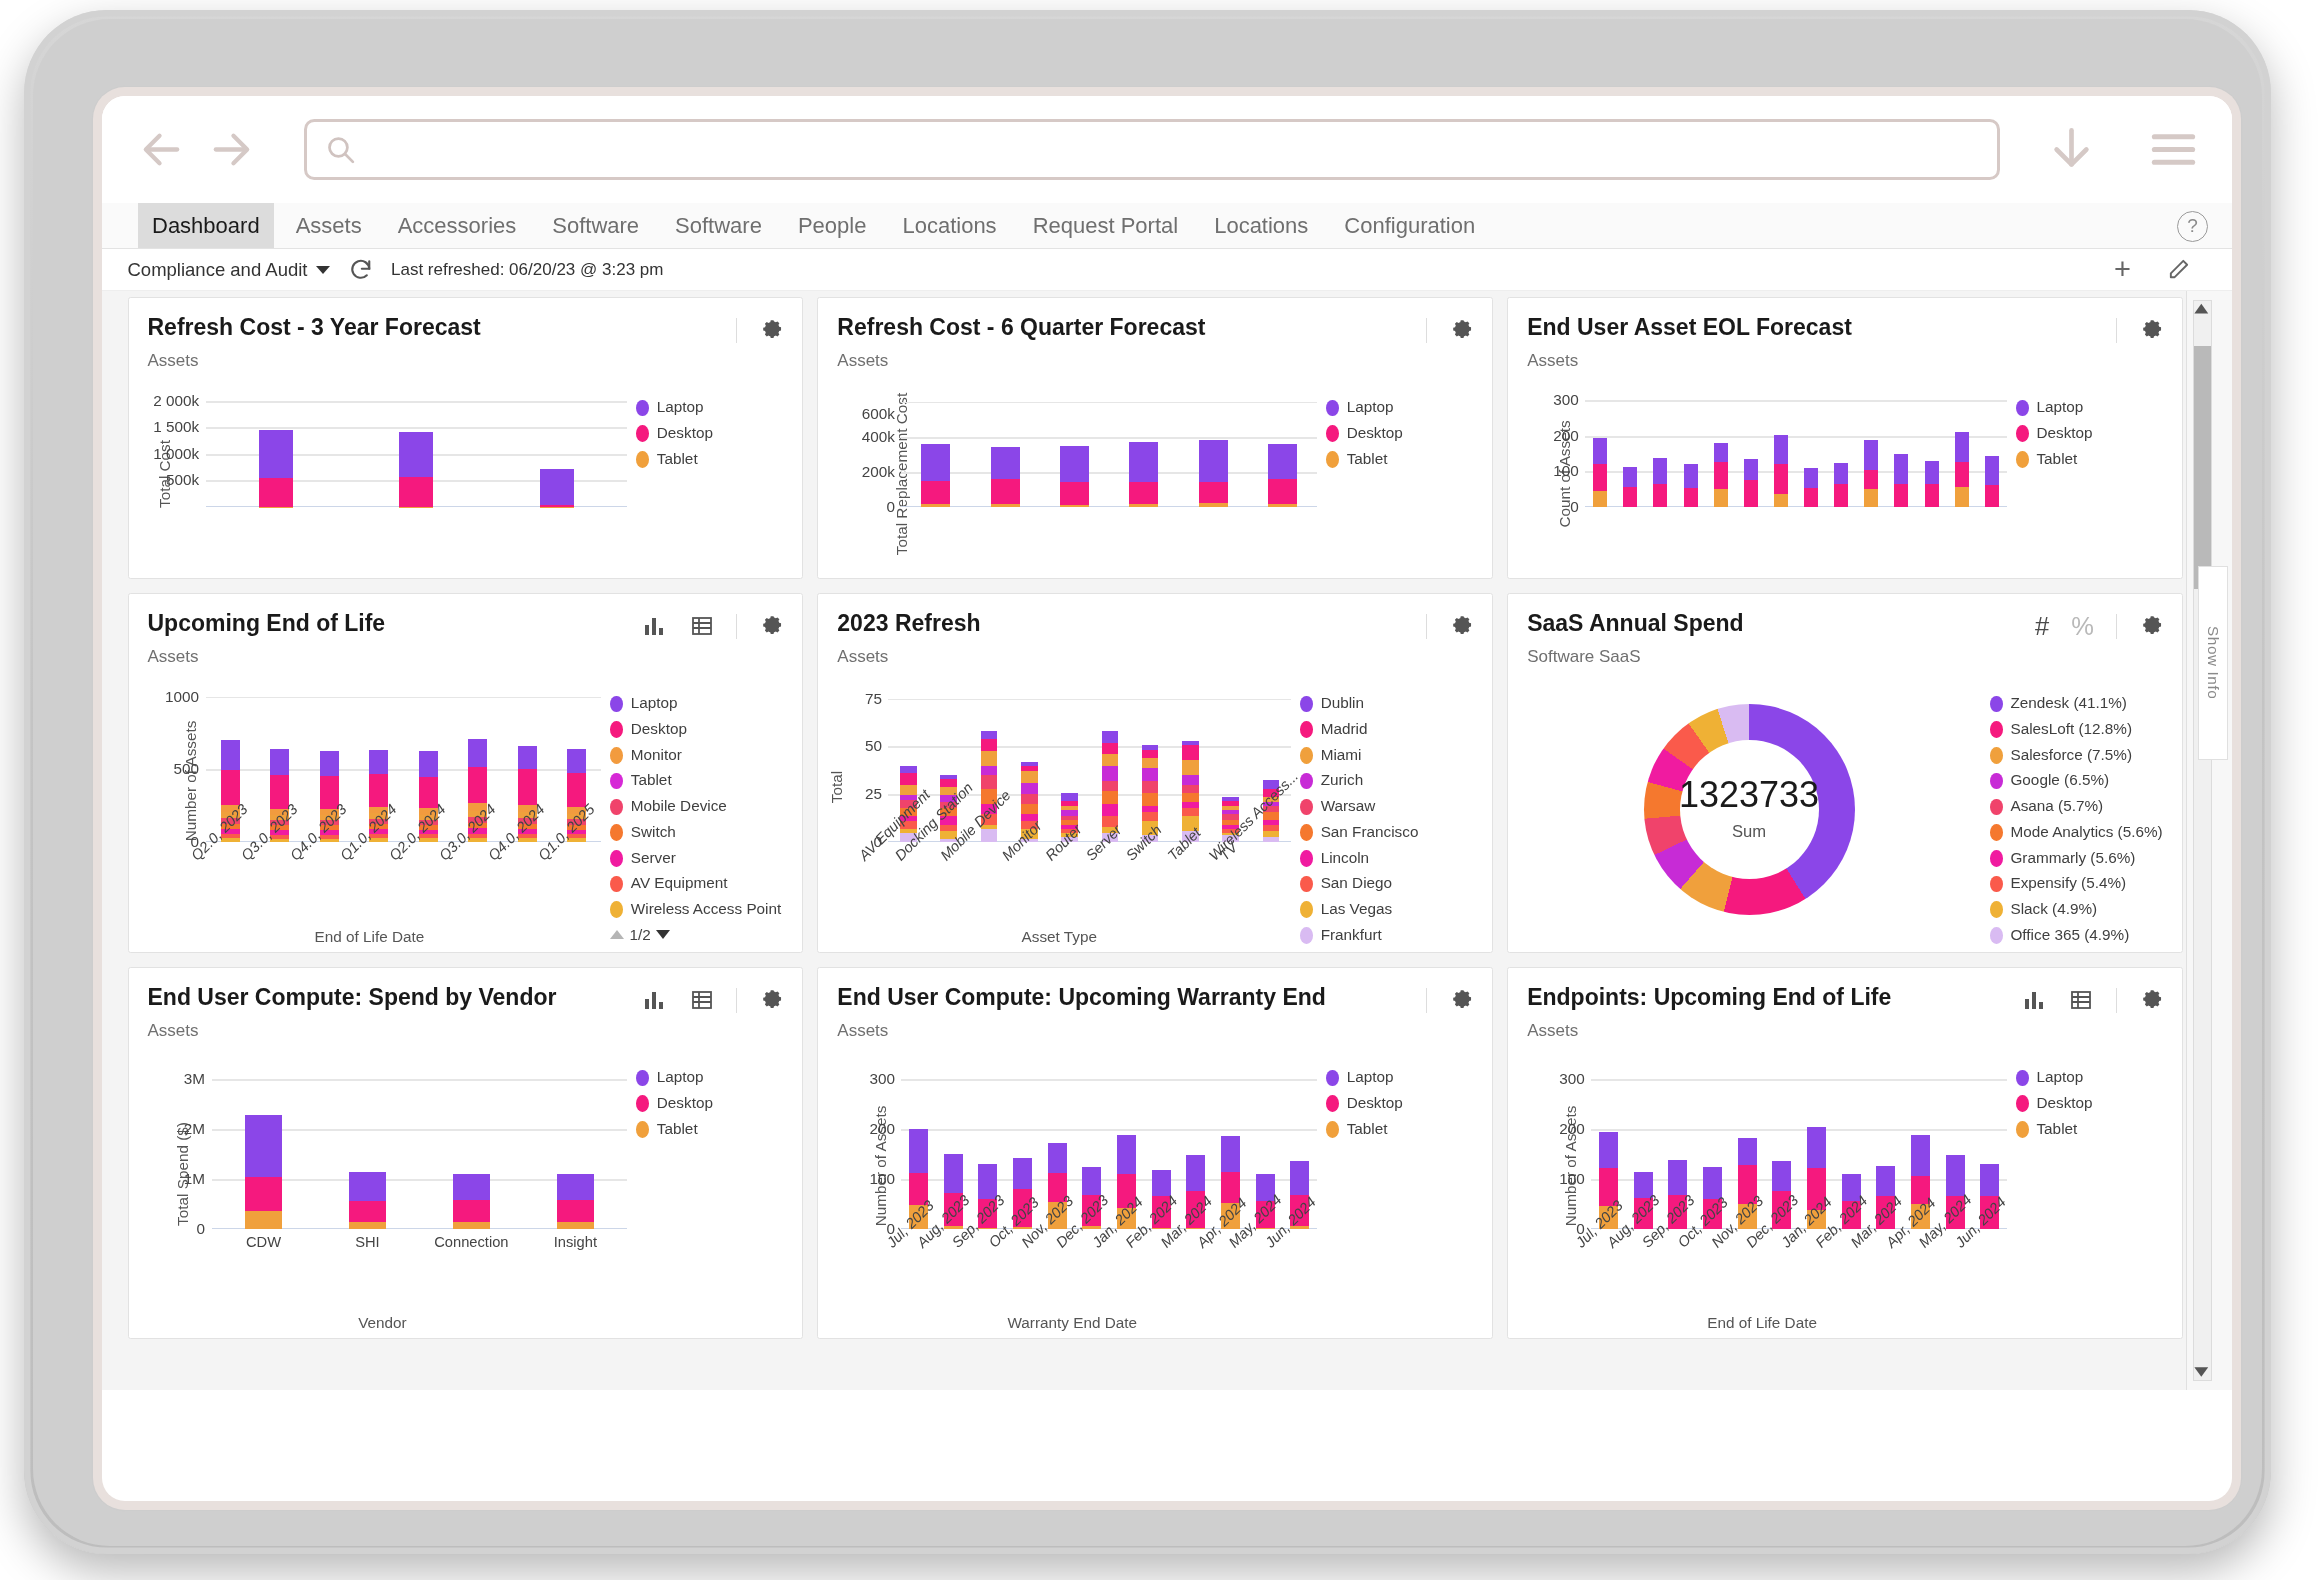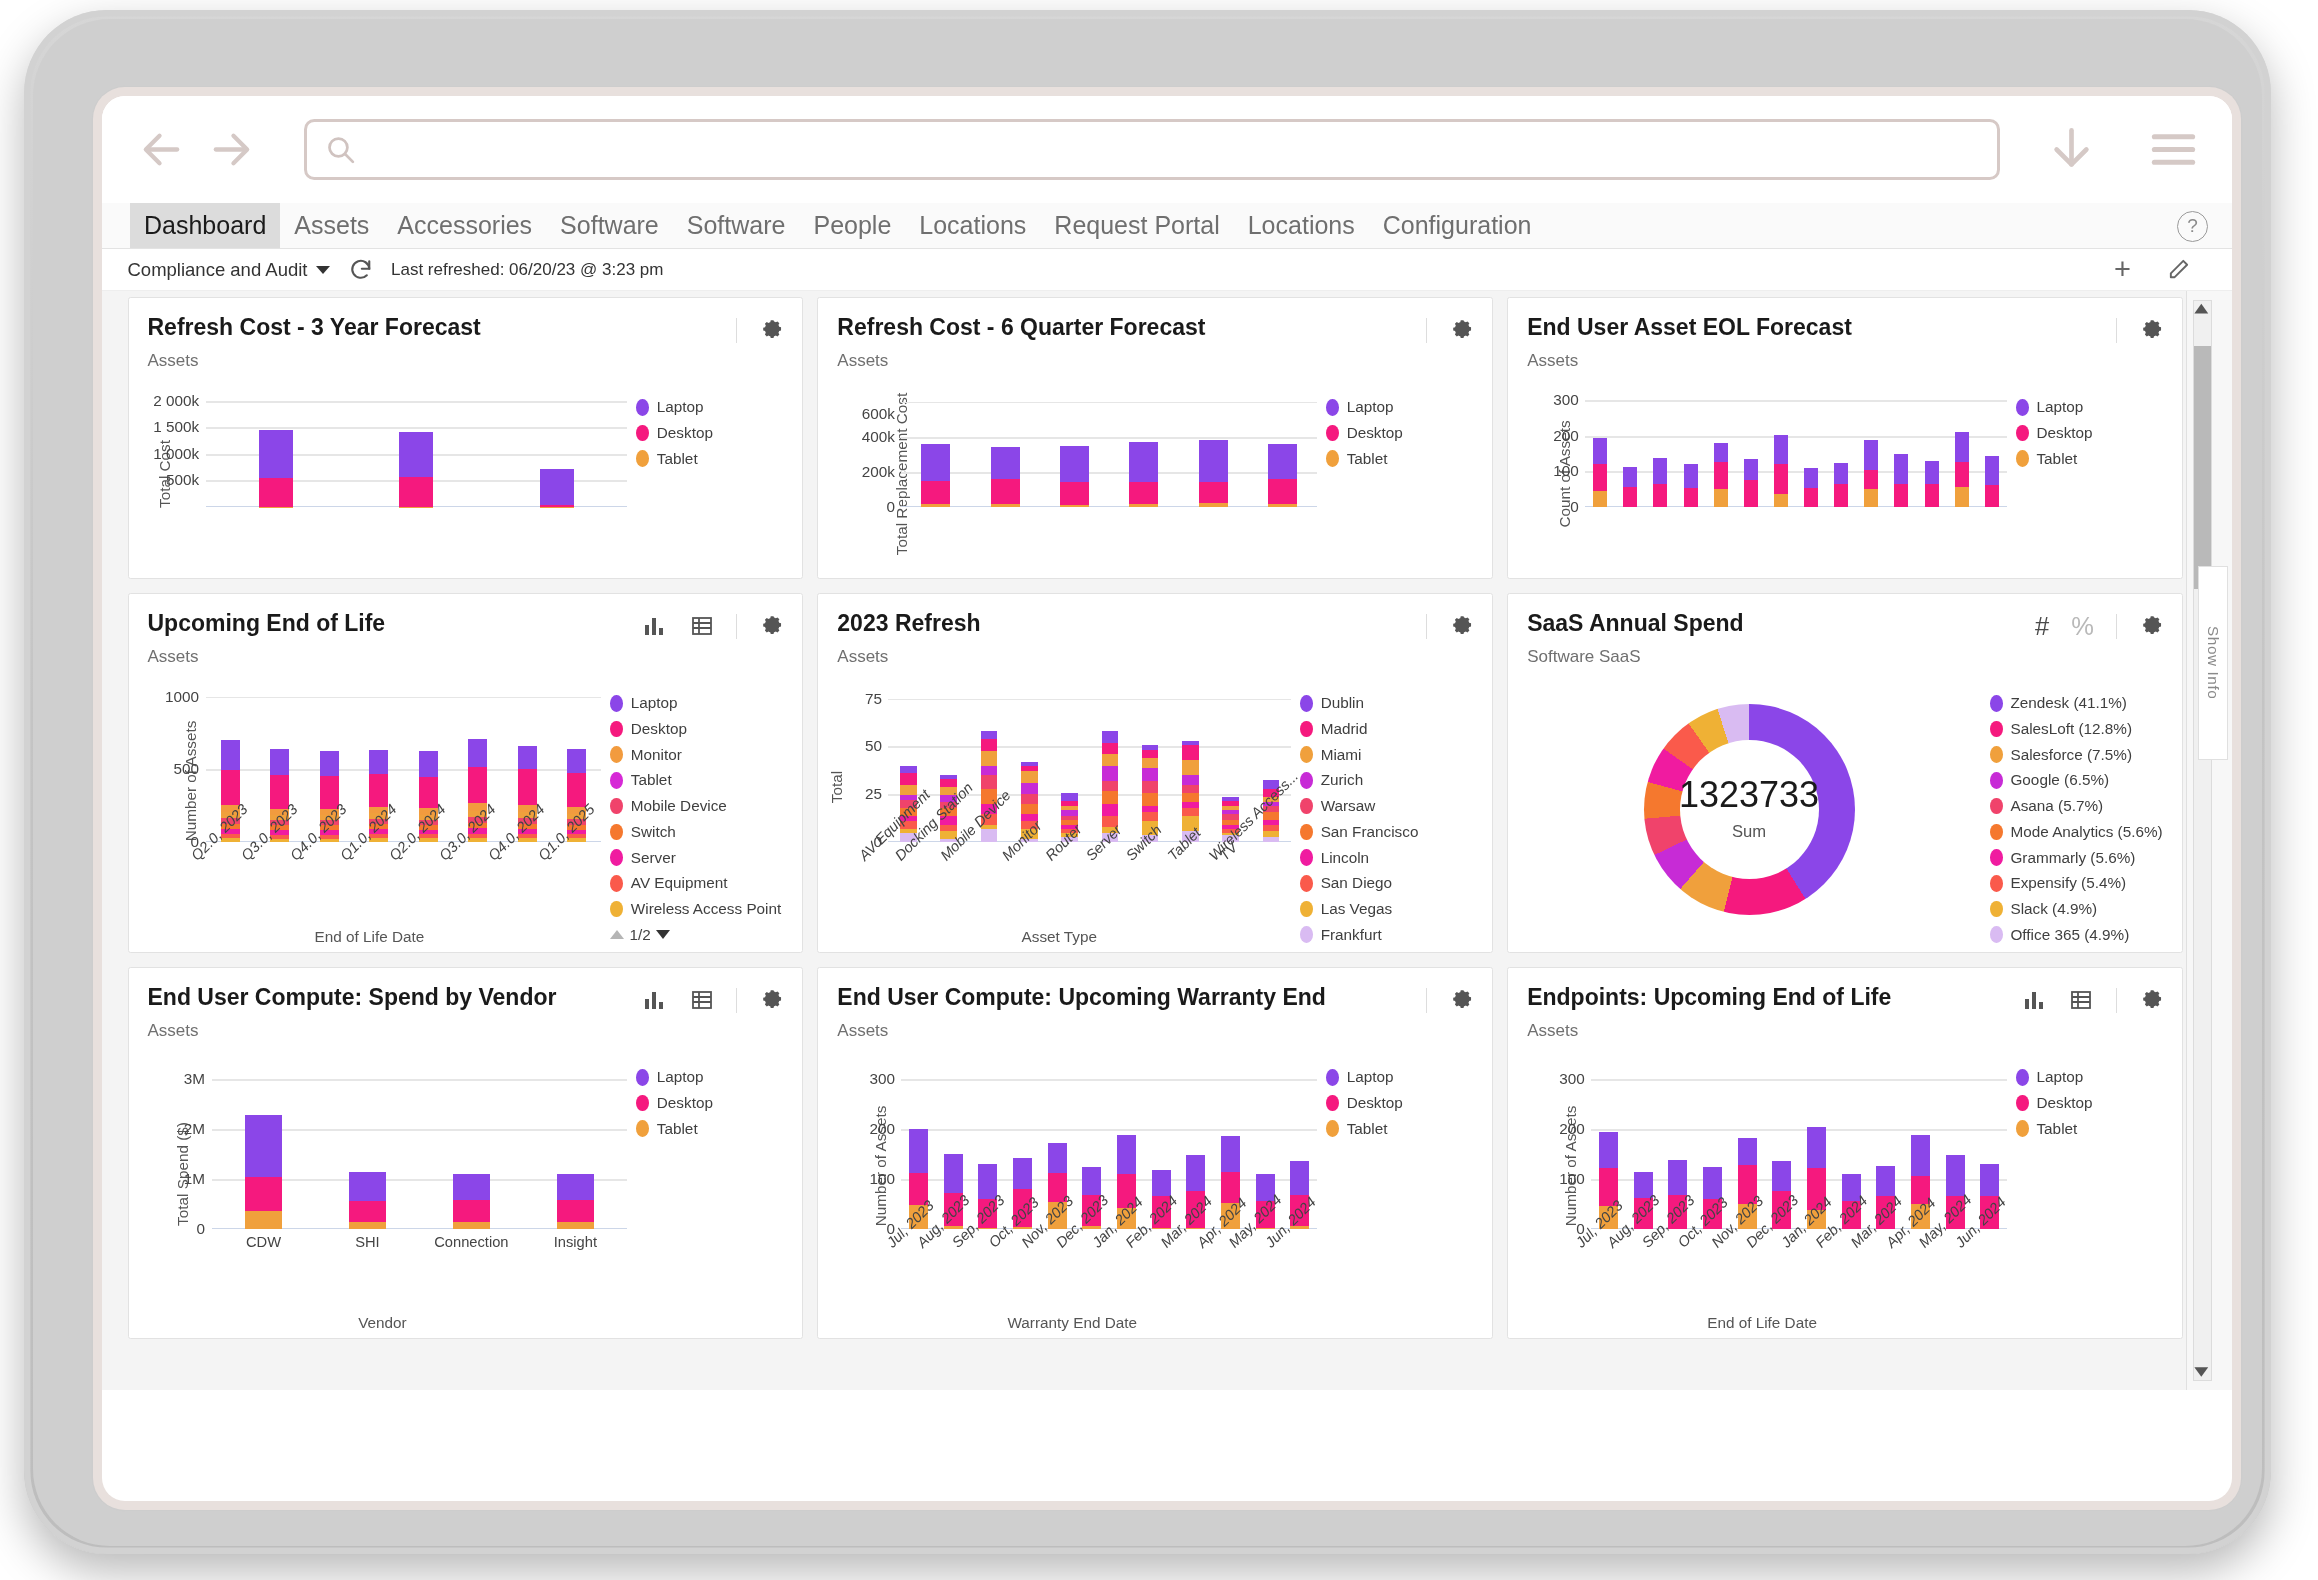--- a/index.html
+++ b/index.html
@@ -32,21 +32,21 @@
   .tb-right .nav-ico svg{width:51px;height:51px;}
 
   
   .app-header{height:102px;background:#000000;display:flex;align-items:center;padding:0 28px;box-sizing:border-box;}
   .logo{color:#fff;font-size:50px;font-weight:700;letter-spacing:-0.6px;line-height:1;
         font-family:"DejaVu Sans",sans-serif;}
 
   
   .tabstrip{height:46px;background:#fafafa;border-bottom:1.3px solid #e3e3e3;
             display:flex;align-items:stretch;padding-left:28px;box-sizing:border-box;position:relative;}
-  .tab{display:flex;align-items:center;padding:0 14px;font-size:25px;color:#6f6f6f;cursor:default;}
+  .tab{display:flex;align-items:center;padding:0 14px;font-size:22px;color:#6f6f6f;cursor:default;margin-left:8px;}
   .tab.active{background:#dcdcdc;color:#1a1a1a;}
   .help-ico{position:absolute;right:24px;top:7.7px;width:29px;height:29px;border:1.9px solid #9a9a9a;
             border-radius:50%;color:#8a8a8a;font-size:19px;display:flex;align-items:center;justify-content:center;}
 
   
   .dash-bar{height:42px;background:#ffffff;display:flex;align-items:center;padding:0 25.5px;box-sizing:border-box;
             border-bottom:0.6px solid #eee;}
   .dash-select{display:flex;align-items:center;gap:9px;min-width:211px;}
   .dash-select .lbl{font-size:18.5px;color:#333;}
   .caret{width:0;height:0;border-left:7px solid transparent;border-right:7px solid transparent;
@@ -73,21 +73,21 @@
   .tool svg{width:24px;height:24px;}
   .tool.sep{border-left:1.3px solid #ddd;padding-left:22px;width:auto;}
   .tool-txt{font-size:25.5px;color:#4a4a4a;line-height:1;}
   .tool-txt.dim{color:#b9b9b9;}
 
   
   .chart-wrap{position:absolute;left:0;right:0;bottom:0;top:72px;display:flex;}
   .plot{position:relative;flex:1 1 auto;}
   .legend{flex:0 0 auto;width:166px;padding-top:28px;}
   .legend.wide{width:192px;}
-  .legend-item{display:flex;align-items:center;gap:7.7px;margin-bottom:7.7px;}
+  .legend-item{display:flex;align-items:flex-end;gap:7.7px;margin-bottom:7.7px;}
   .dot{width:12.8px;height:16.6px;border-radius:50%;flex:0 0 auto;}
   .legend-label{font-size:15.3px;color:#3f3f3f;white-space:nowrap;}
   .legend-pager{display:flex;align-items:center;gap:5.1px;margin-top:6.4px;font-size:15.3px;color:#444;}
   .tri-up{width:0;height:0;border-left:7px solid transparent;border-right:7px solid transparent;border-bottom:9.6px solid #b5b5b5;}
   .tri-dn{width:0;height:0;border-left:7px solid transparent;border-right:7px solid transparent;border-top:9.6px solid #333;}
 
   
   .ylab{position:absolute;left:3.8px;top:50%;transform:translateY(-50%) rotate(-90deg);
         transform-origin:center;font-size:15.3px;color:#555;white-space:nowrap;}
   .xlab{position:absolute;bottom:3.8px;left:0;right:0;text-align:center;font-size:15.3px;color:#555;}

